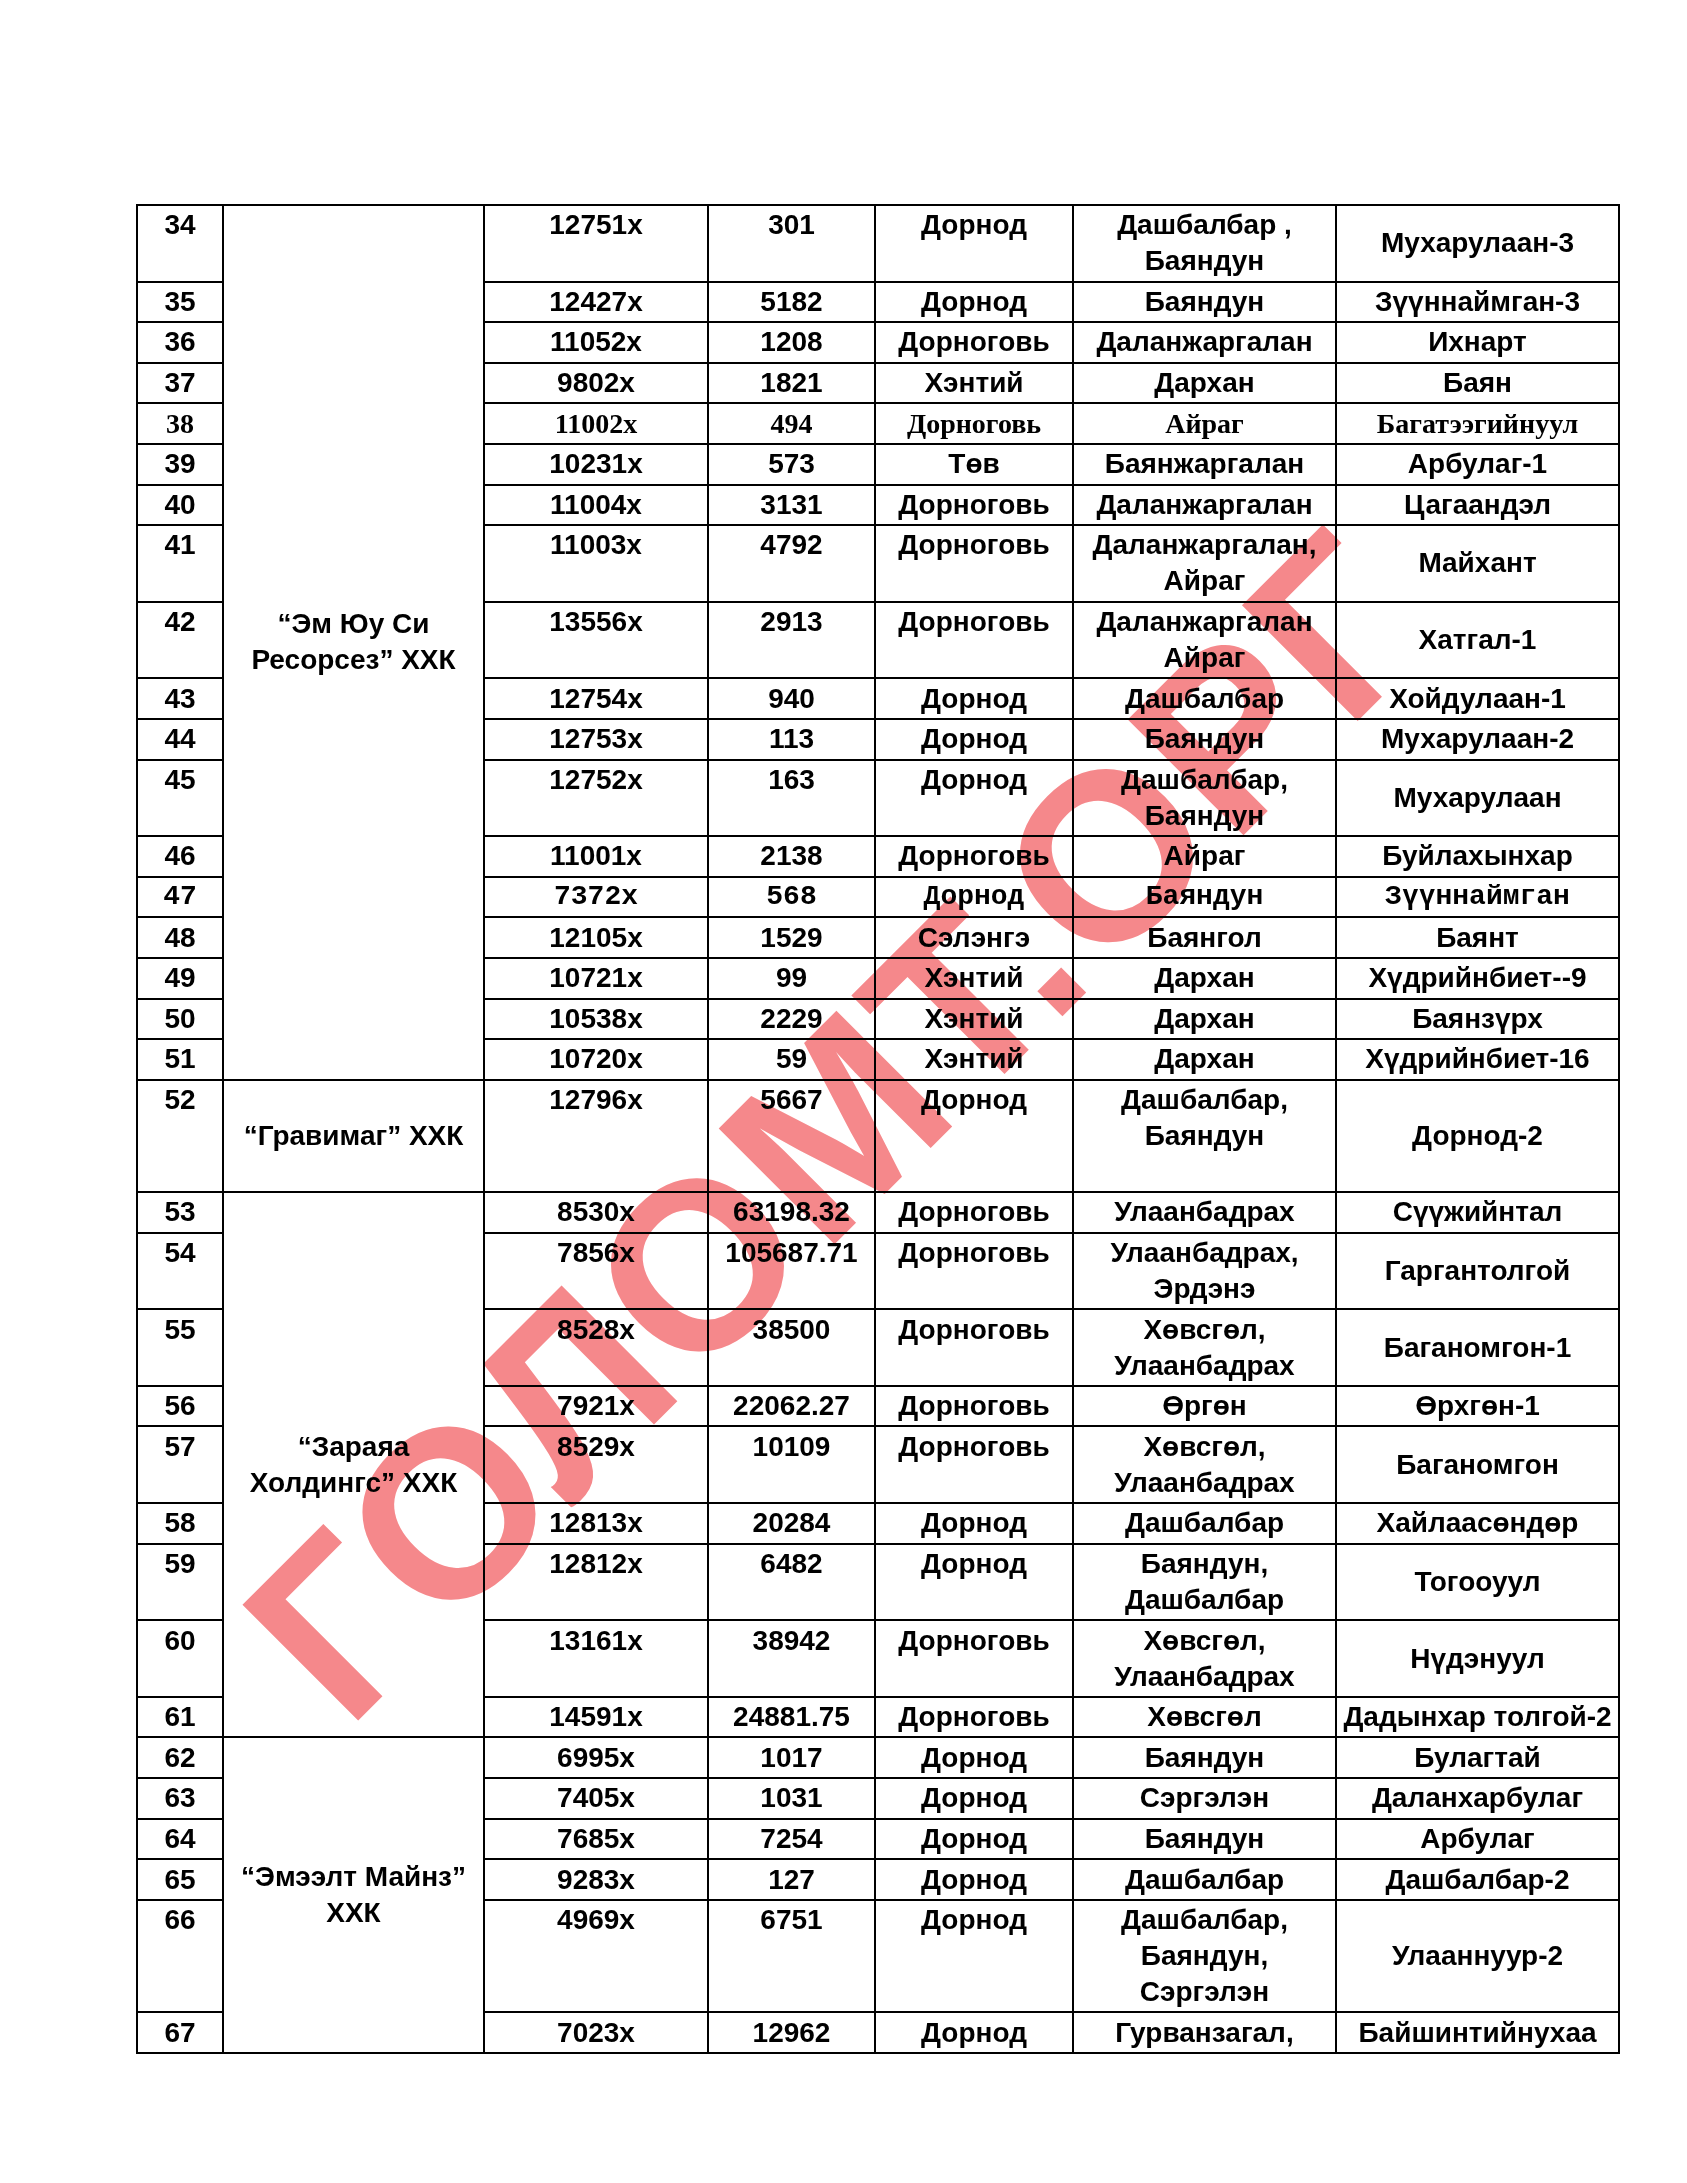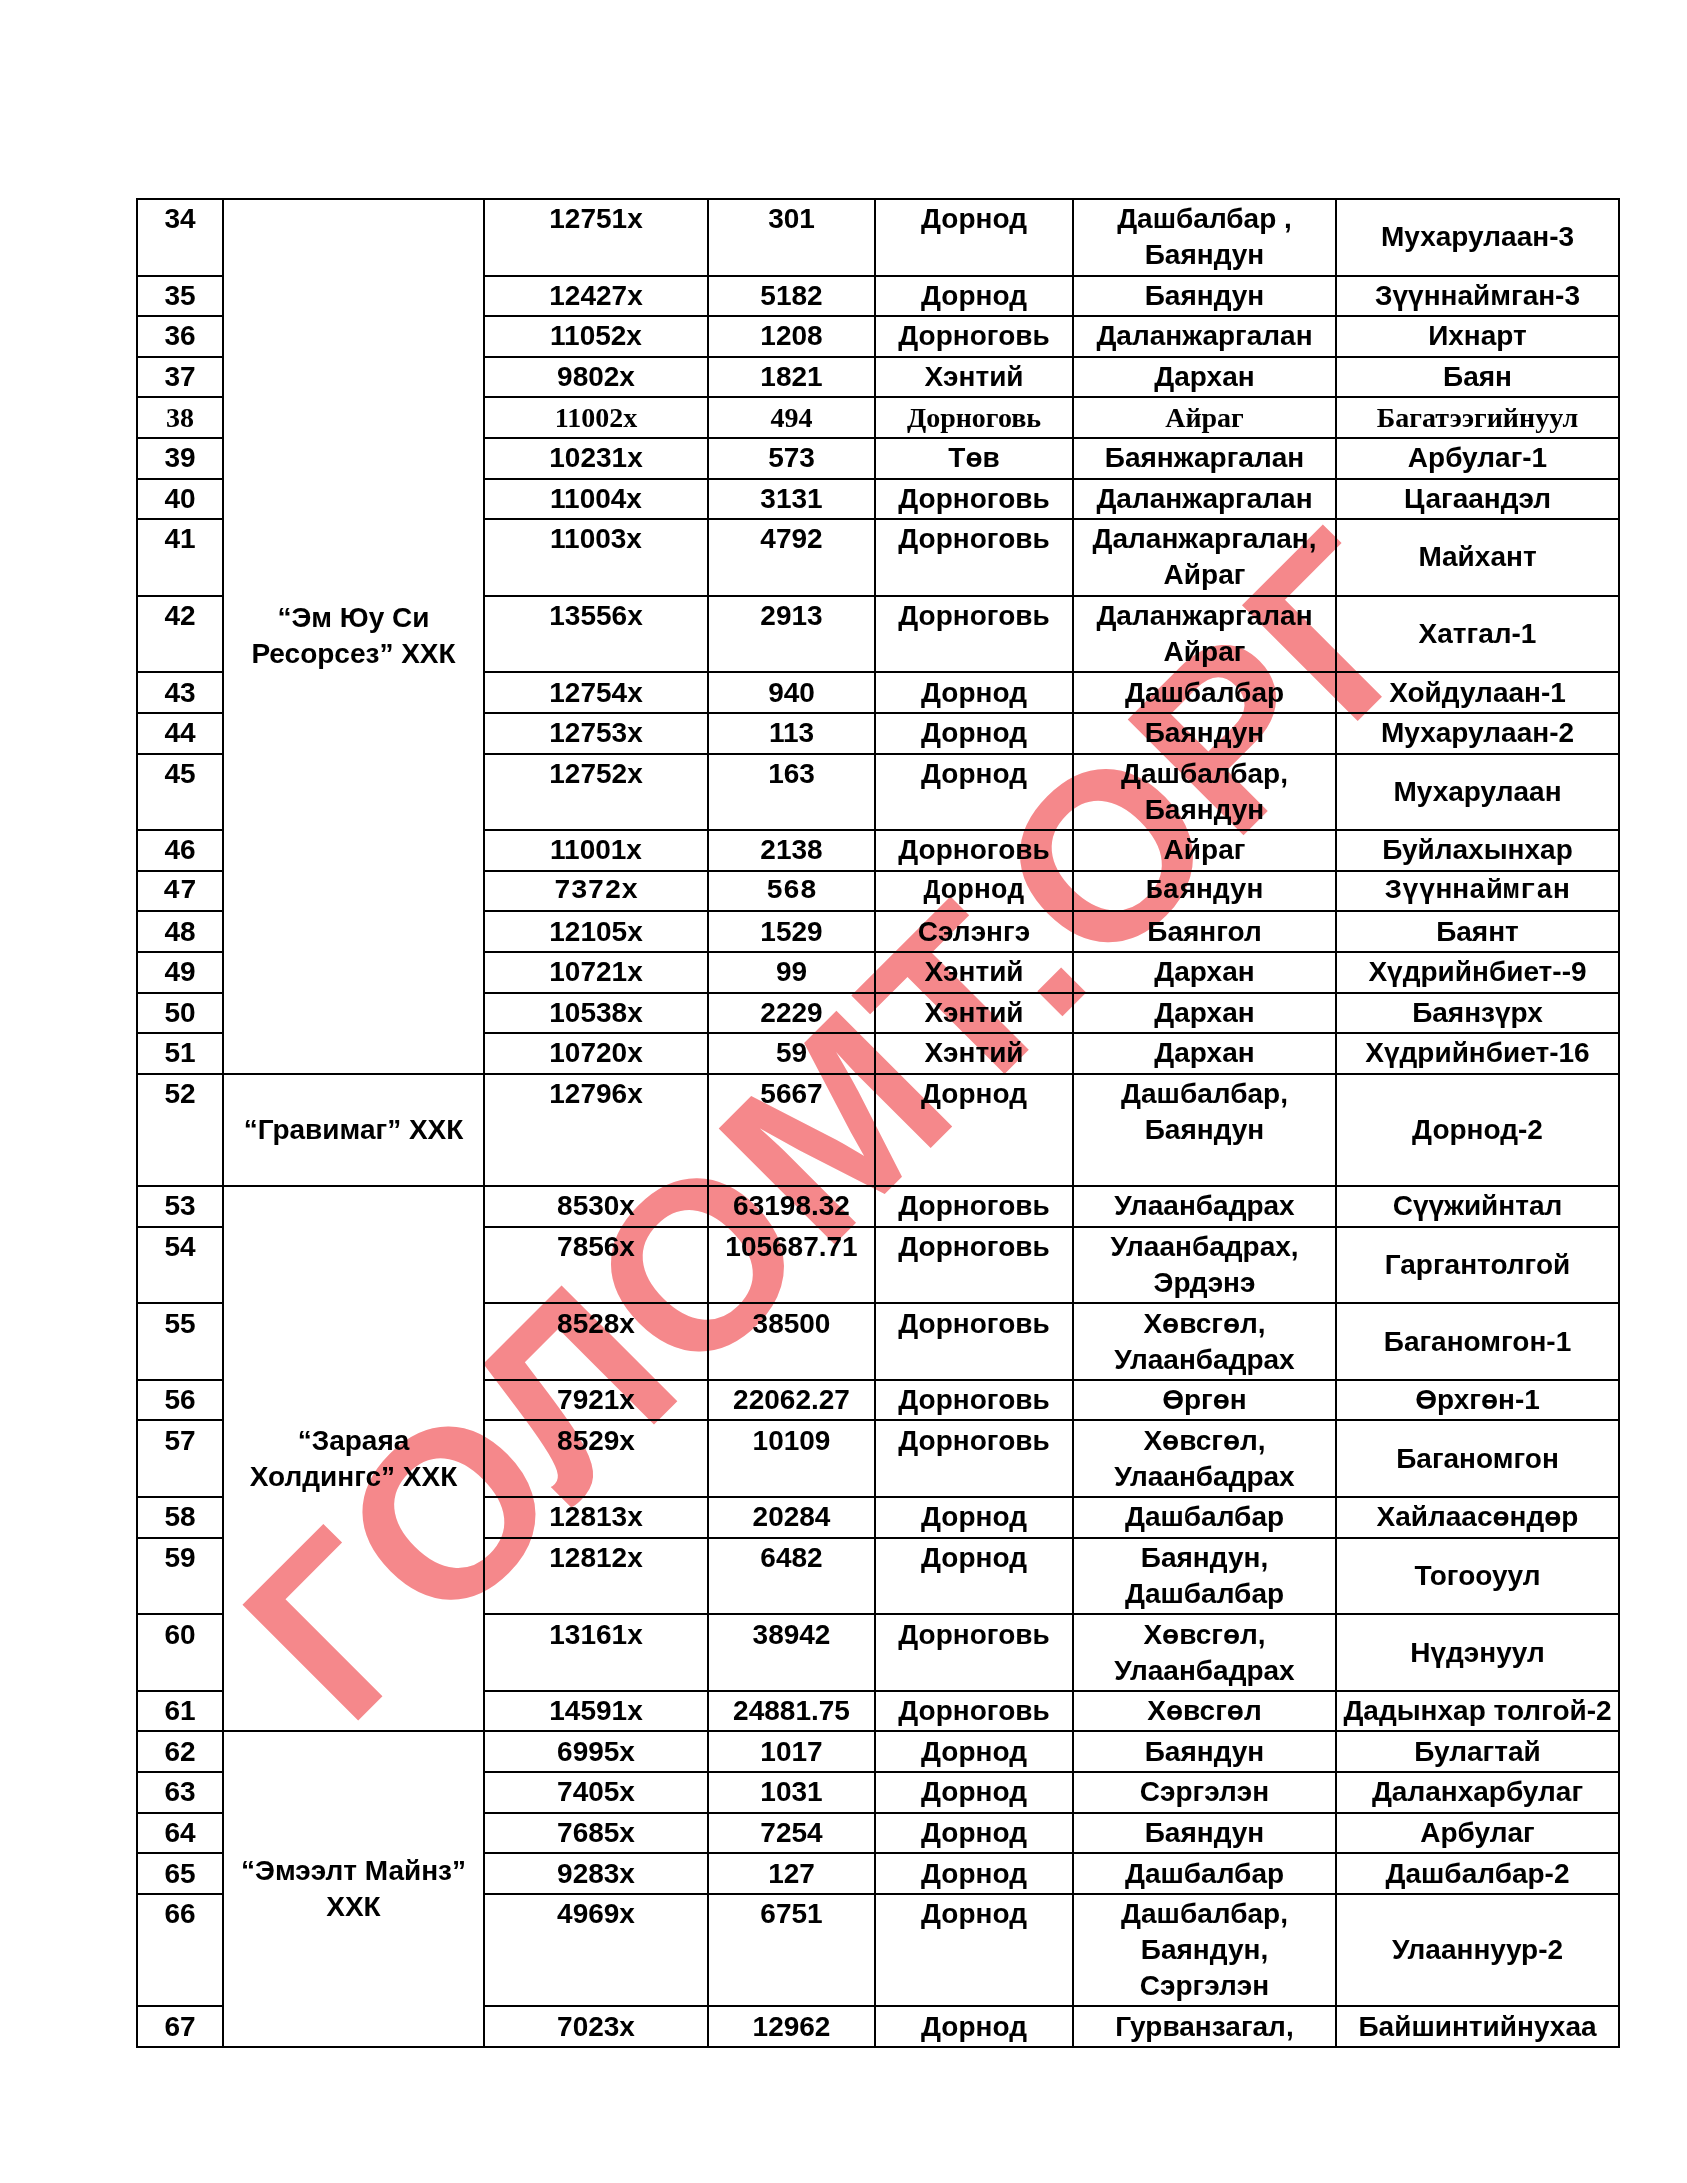--- a/index.html
+++ b/index.html
@@ -19,21 +19,21 @@
     font-size:238px;
     font-weight:700;
     letter-spacing:2.6px;
     white-space:nowrap;
     z-index:0;
     user-select:none;
   }
   table.license-table{
     position:absolute;
     left:136px;
-    top:198px;
+    top:204px;
     z-index:1;
     border-collapse:collapse;
     table-layout:fixed;
     background:transparent;
   }
   .license-table td{
     border:2.6px solid #000;
     font-weight:700;
     font-size:28px;
     line-height:36px;

